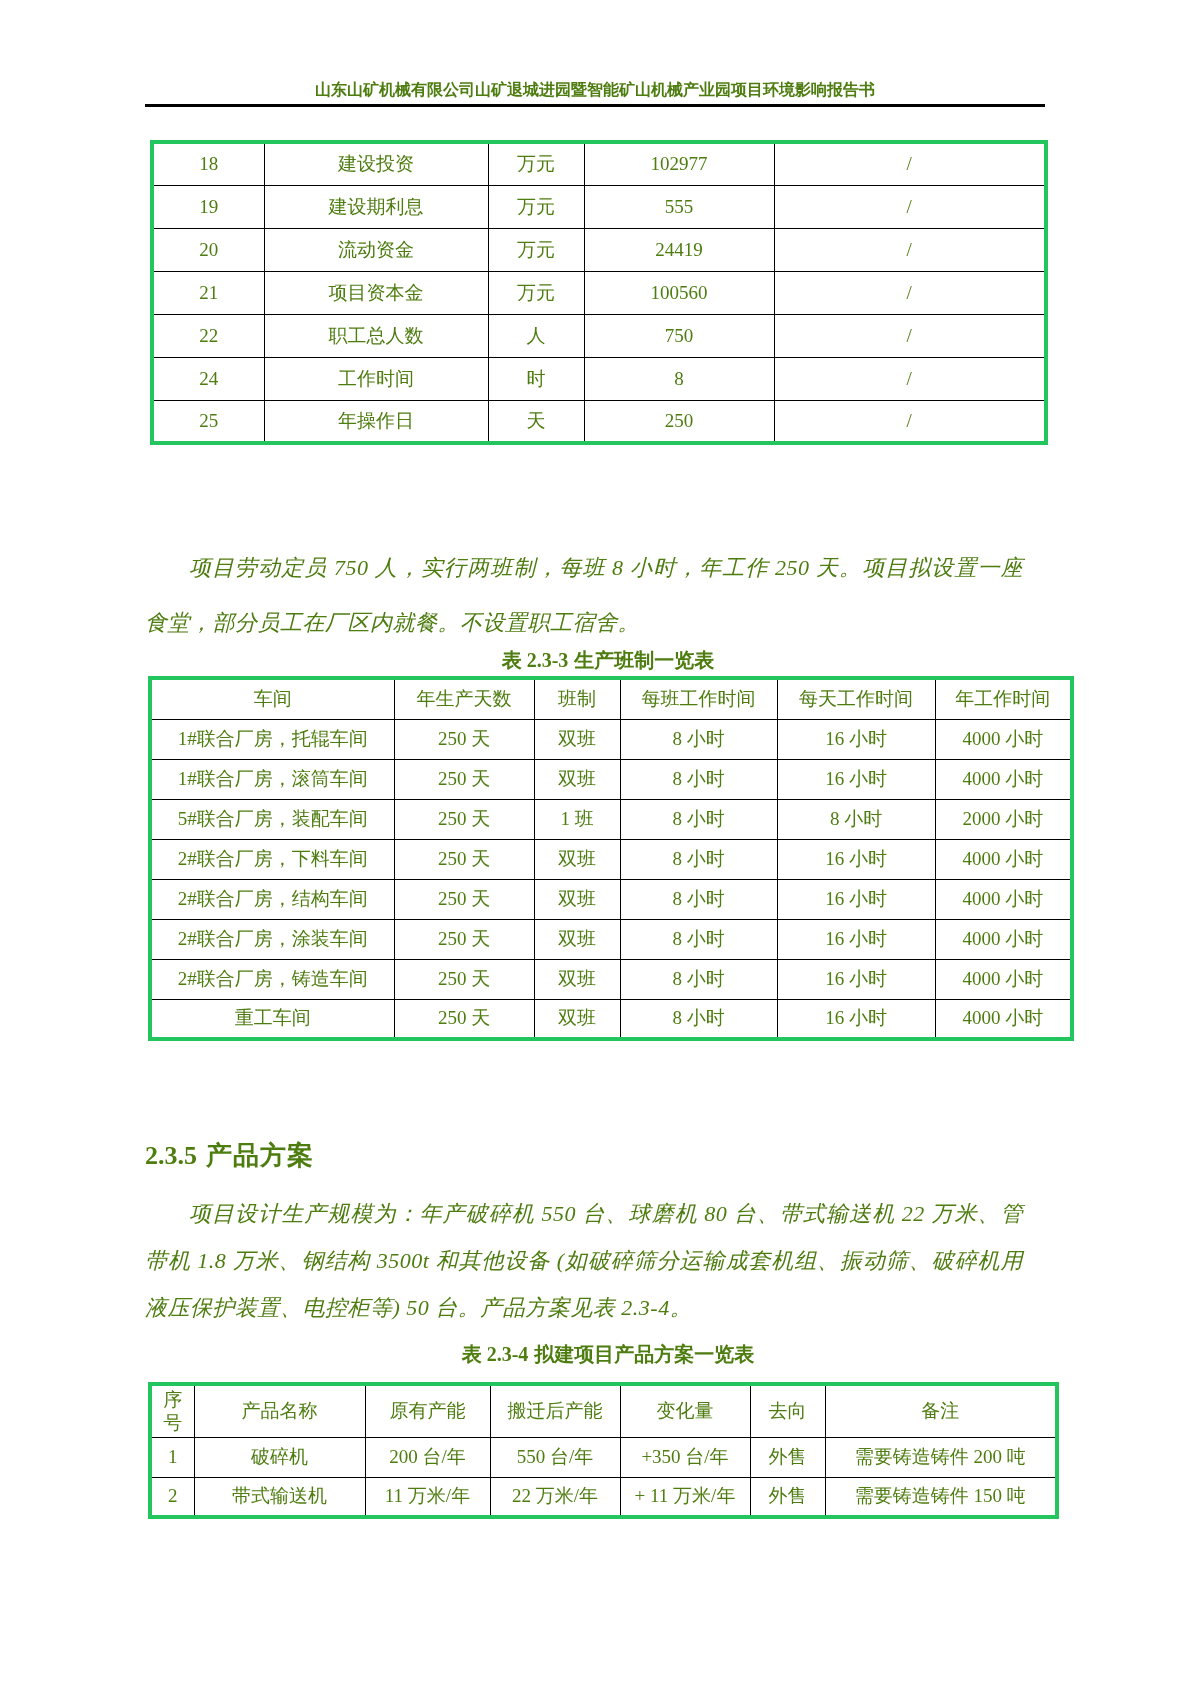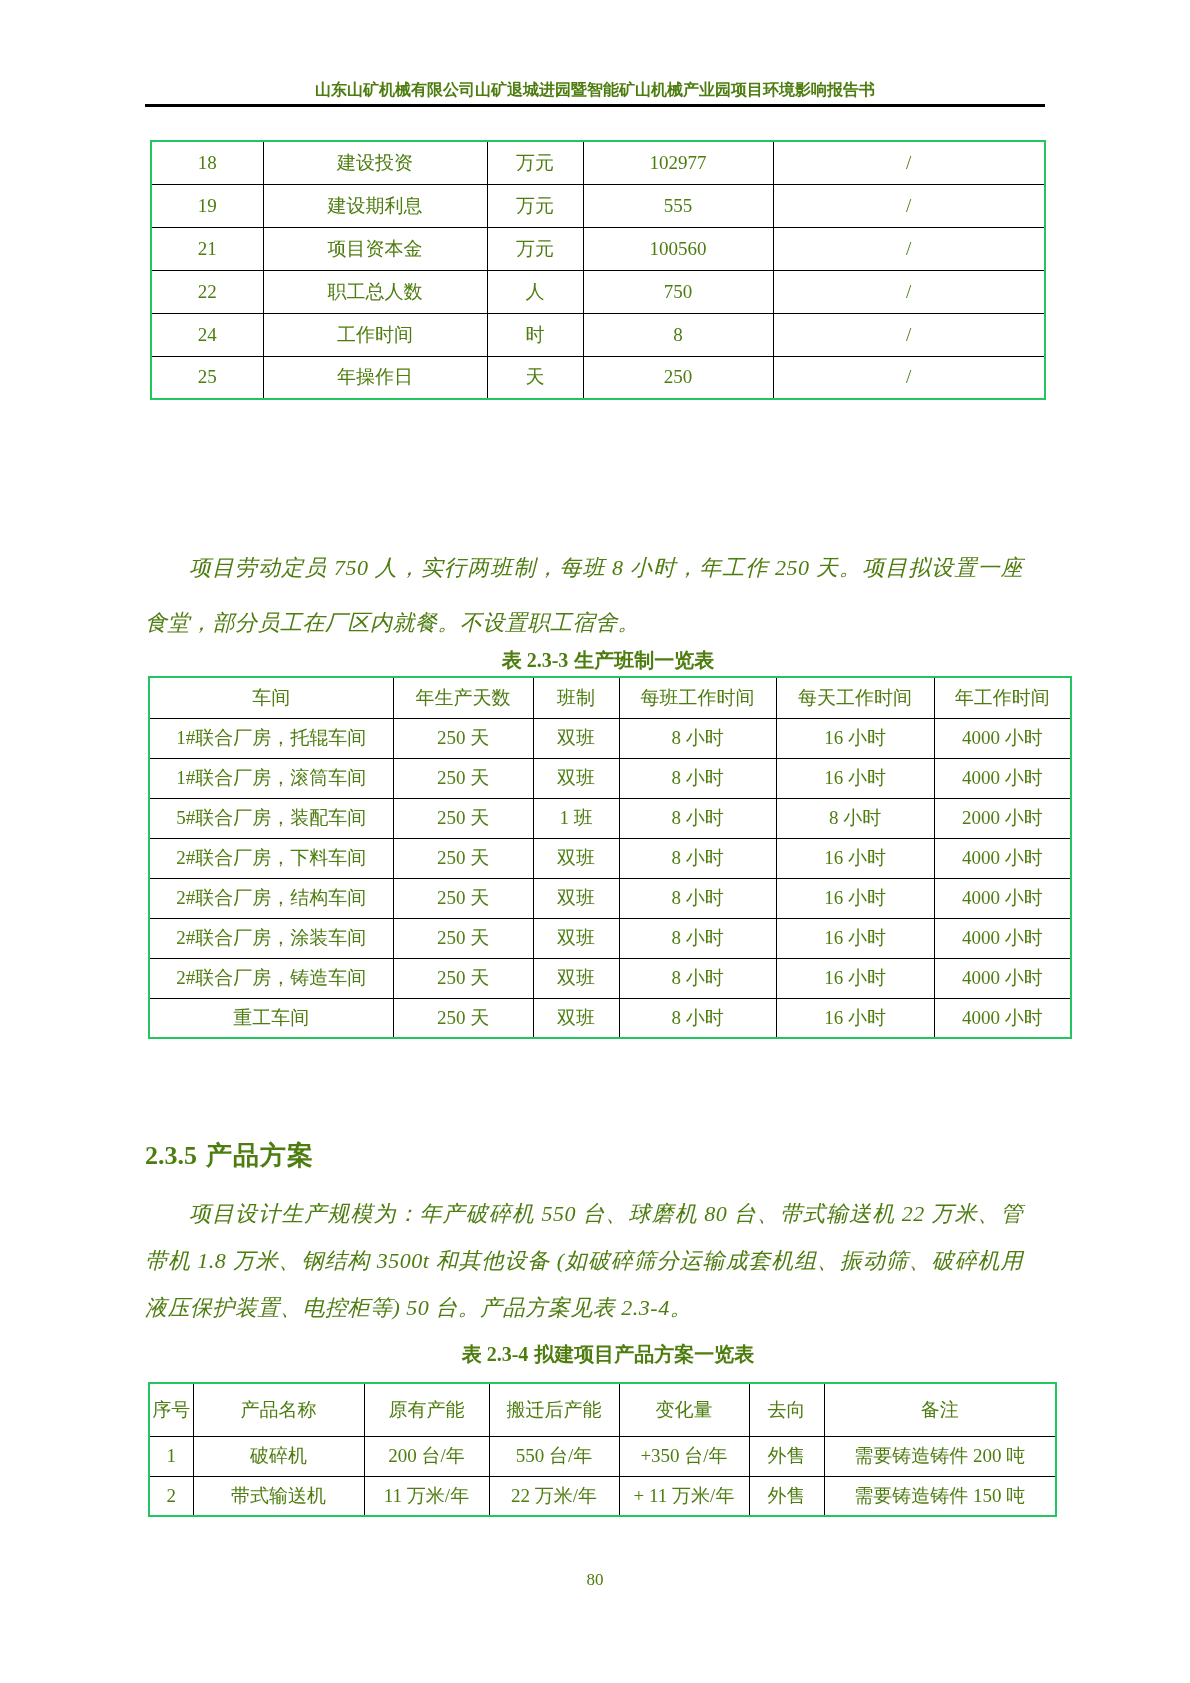--- a/index.html
+++ b/index.html
@@ -10,21 +10,21 @@
   }
   .doc-title {
     position:absolute; top:80px; left:145px; width:900px;
     text-align:center; font-size:16px; font-weight:bold;
     font-family:"Liberation Sans","DejaVu Sans",sans-serif;
   }
   .header-rule {
     position:absolute; top:104px; left:145px; width:900px; height:3px;
     background:#000;
   }
-  table { position:absolute; border-collapse:collapse; table-layout:fixed; border:2px solid #22c55e; }
+  table { position:absolute; border-collapse:collapse; table-layout:fixed; border:4px solid #22c55e; }
   td, th {
     border:1.5px solid #000; text-align:center; vertical-align:middle;
     padding:0 2px; font-weight:normal; font-size:19px; line-height:1.25;
     overflow:hidden;
   }
   .t-overview { left:150px; top:140px; width:894px; }
   .t-overview tr { height:43px; }
   .t-shift { left:148px; top:676px; width:922px; }
   .t-shift thead tr { height:41px; }
   .t-shift tbody tr { height:40px; }
@@ -85,20 +85,27 @@
           <td>建设投资</td>
           <td>万元</td>
           <td>102977</td>
           <td>/</td>
         </tr>
         <tr>
           <td>19</td>
           <td>建设期利息</td>
           <td>万元</td>
           <td>555</td>
+          <td>/</td>
+        </tr>
+        <tr>
+          <td>20</td>
+          <td>流动资金</td>
+          <td>万元</td>
+          <td>24419</td>
           <td>/</td>
         </tr>
         <tr>
           <td>21</td>
           <td>项目资本金</td>
           <td>万元</td>
           <td>100560</td>
           <td>/</td>
         </tr>
         <tr>
@@ -265,15 +272,14 @@
           <td>带式输送机</td>
           <td>11 万米/年</td>
           <td>22 万米/年</td>
           <td>+ 11 万米/年</td>
           <td>外售</td>
           <td>需要铸造铸件 150 吨</td>
         </tr>
       </tbody>
   </table>
 
-  <div class="page-number">80</div>
 
 </div>
 
 </body></html>

